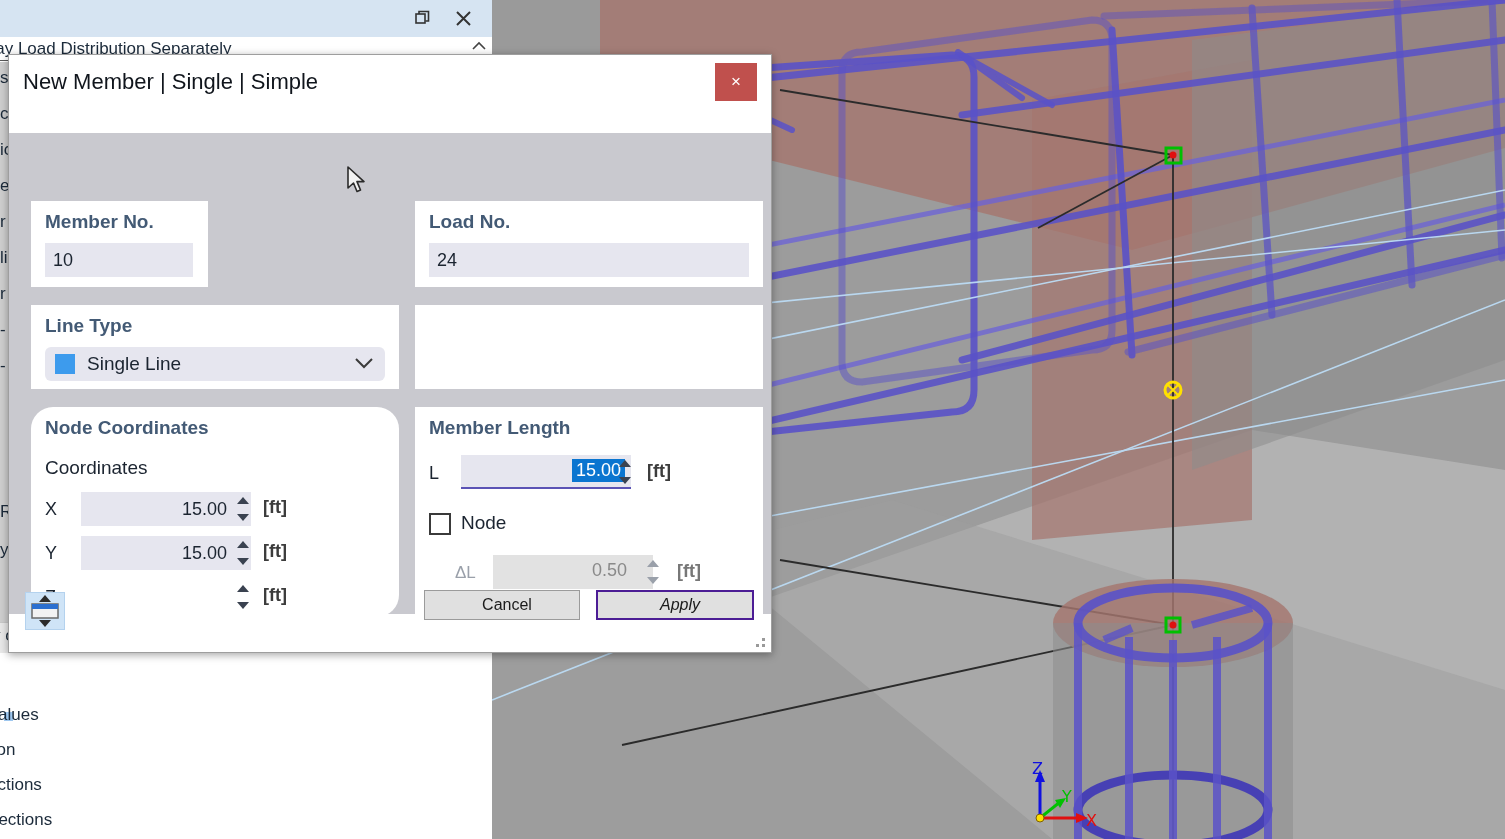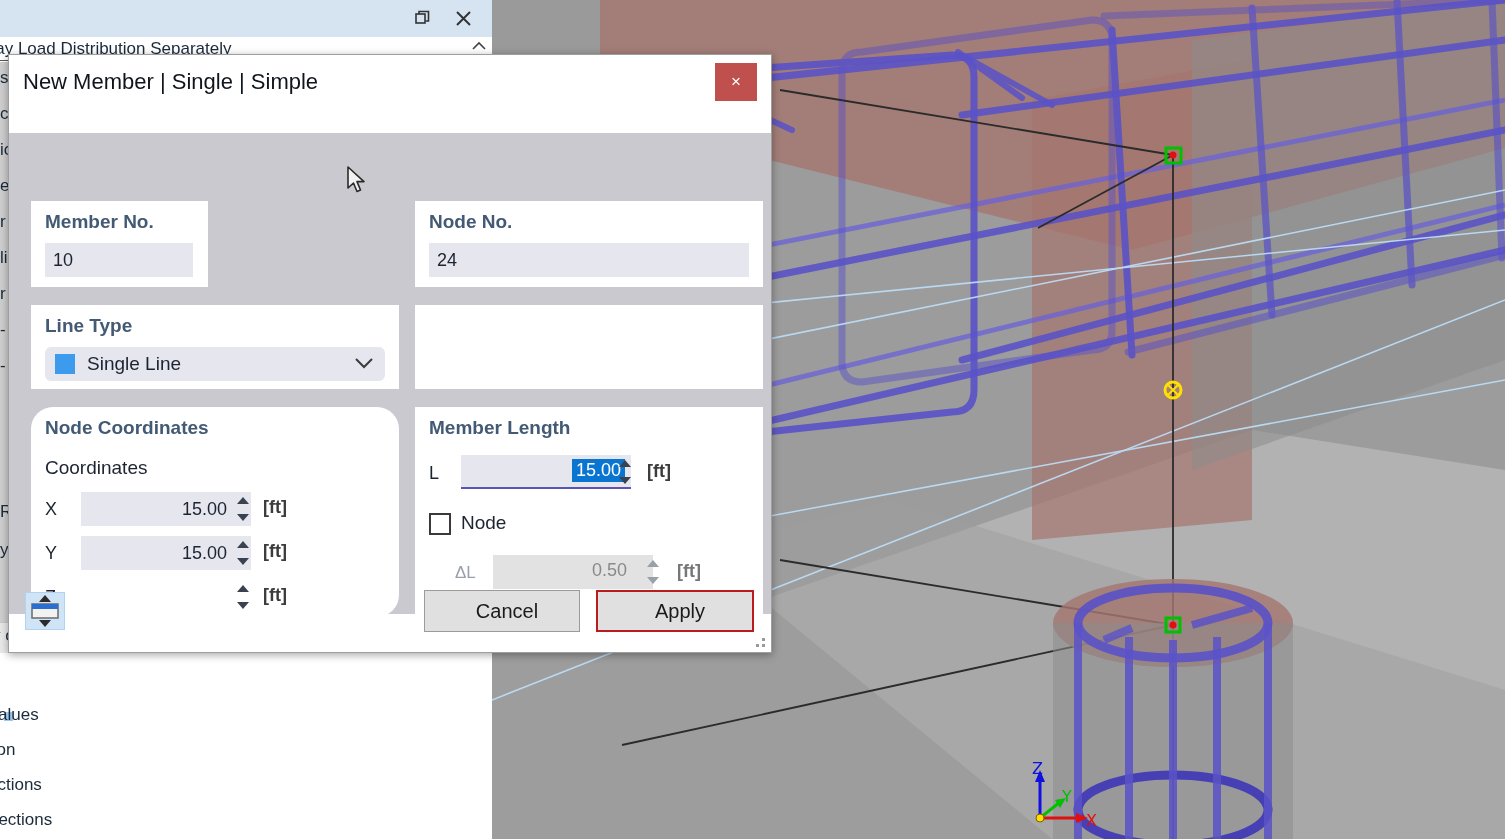--- a/index.html
+++ b/index.html
@@ -96,24 +96,24 @@
   #step-label{position:absolute;left:46px;top:105px;font-size:19px;color:#1b2430;}
   #dl-label{position:absolute;left:40px;top:156px;font-size:17px;color:#9aa0aa;}
   #dl-field{position:absolute;left:78px;top:148px;width:160px;height:34px;background:#e2e2e2;}
   #dl-val{position:absolute;right:26px;top:5px;font-size:18px;color:#8a8a8a;}
   #dl-spin{left:232px;top:150px;}
   #dl-unit{left:262px;top:154px;color:#777;}
 
   #dlg-footer{position:absolute;left:0;top:559px;width:762px;height:38px;background:#fff;}
   #fbtn-icon{position:absolute;left:16px;top:-22px;width:40px;height:38px;background:#cfe4f7;
         border:1px solid #b4d2ee;box-sizing:border-box;}
-  .dbtn{position:absolute;top:-24px;height:42px;border:1px solid #9b9b9b;background:#e0e0e0;
-        font-size:20px;color:#1b1b1b;cursor:pointer;font-family:"Liberation Sans",sans-serif;padding-left:16px;}
+  .dbtn{position:absolute;top:-24px;height:30px;border:1px solid #9b9b9b;background:#e0e0e0;
+        font-size:16px;color:#1b1b1b;cursor:pointer;font-family:"Liberation Sans",sans-serif;padding-left:16px;}
   #btn-cancel{left:415px;width:156px;}
-  #btn-apply{left:587px;width:158px;border:2px solid #b91c1c;background:#e0e0e0;}
+  #btn-apply{left:587px;width:158px;border:2px solid #4c1d95;background:#e0e0e0;font-style:italic;}
   #dlg-grip{position:absolute;right:5px;bottom:4px;width:10px;height:10px;}
   #dlg-grip span{position:absolute;width:3px;height:3px;background:#9a9a9a;}
 
   
   #triad{position:absolute;left:530px;top:760px;width:80px;height:70px;}
 </style>
 </head>
 <body>
 
 <div id="viewport">
@@ -284,21 +284,21 @@
 
   <div id="dlg-body">
 
     <div class="card" id="card-member">
       <div class="hdr">Member No.</div>
       <div class="roinput" style="left:14px;top:42px;width:148px;">10</div>
     </div>
 
 
     <div class="card" id="card-node">
-      <div class="hdr">Node No.</div>
+      <div class="hdr">Load No.</div>
       <div class="roinput" style="left:14px;top:42px;width:320px;">24</div>
     </div>
 
     <div class="card" id="card-linetype">
       <div class="hdr">Line Type</div>
       <div id="linetype-combo">
         <span id="linetype-swatch"></span>
         <span id="linetype-text">Single Line</span>
         <span id="linetype-chev">
           <svg width="18" height="11" viewBox="0 0 18 11">

